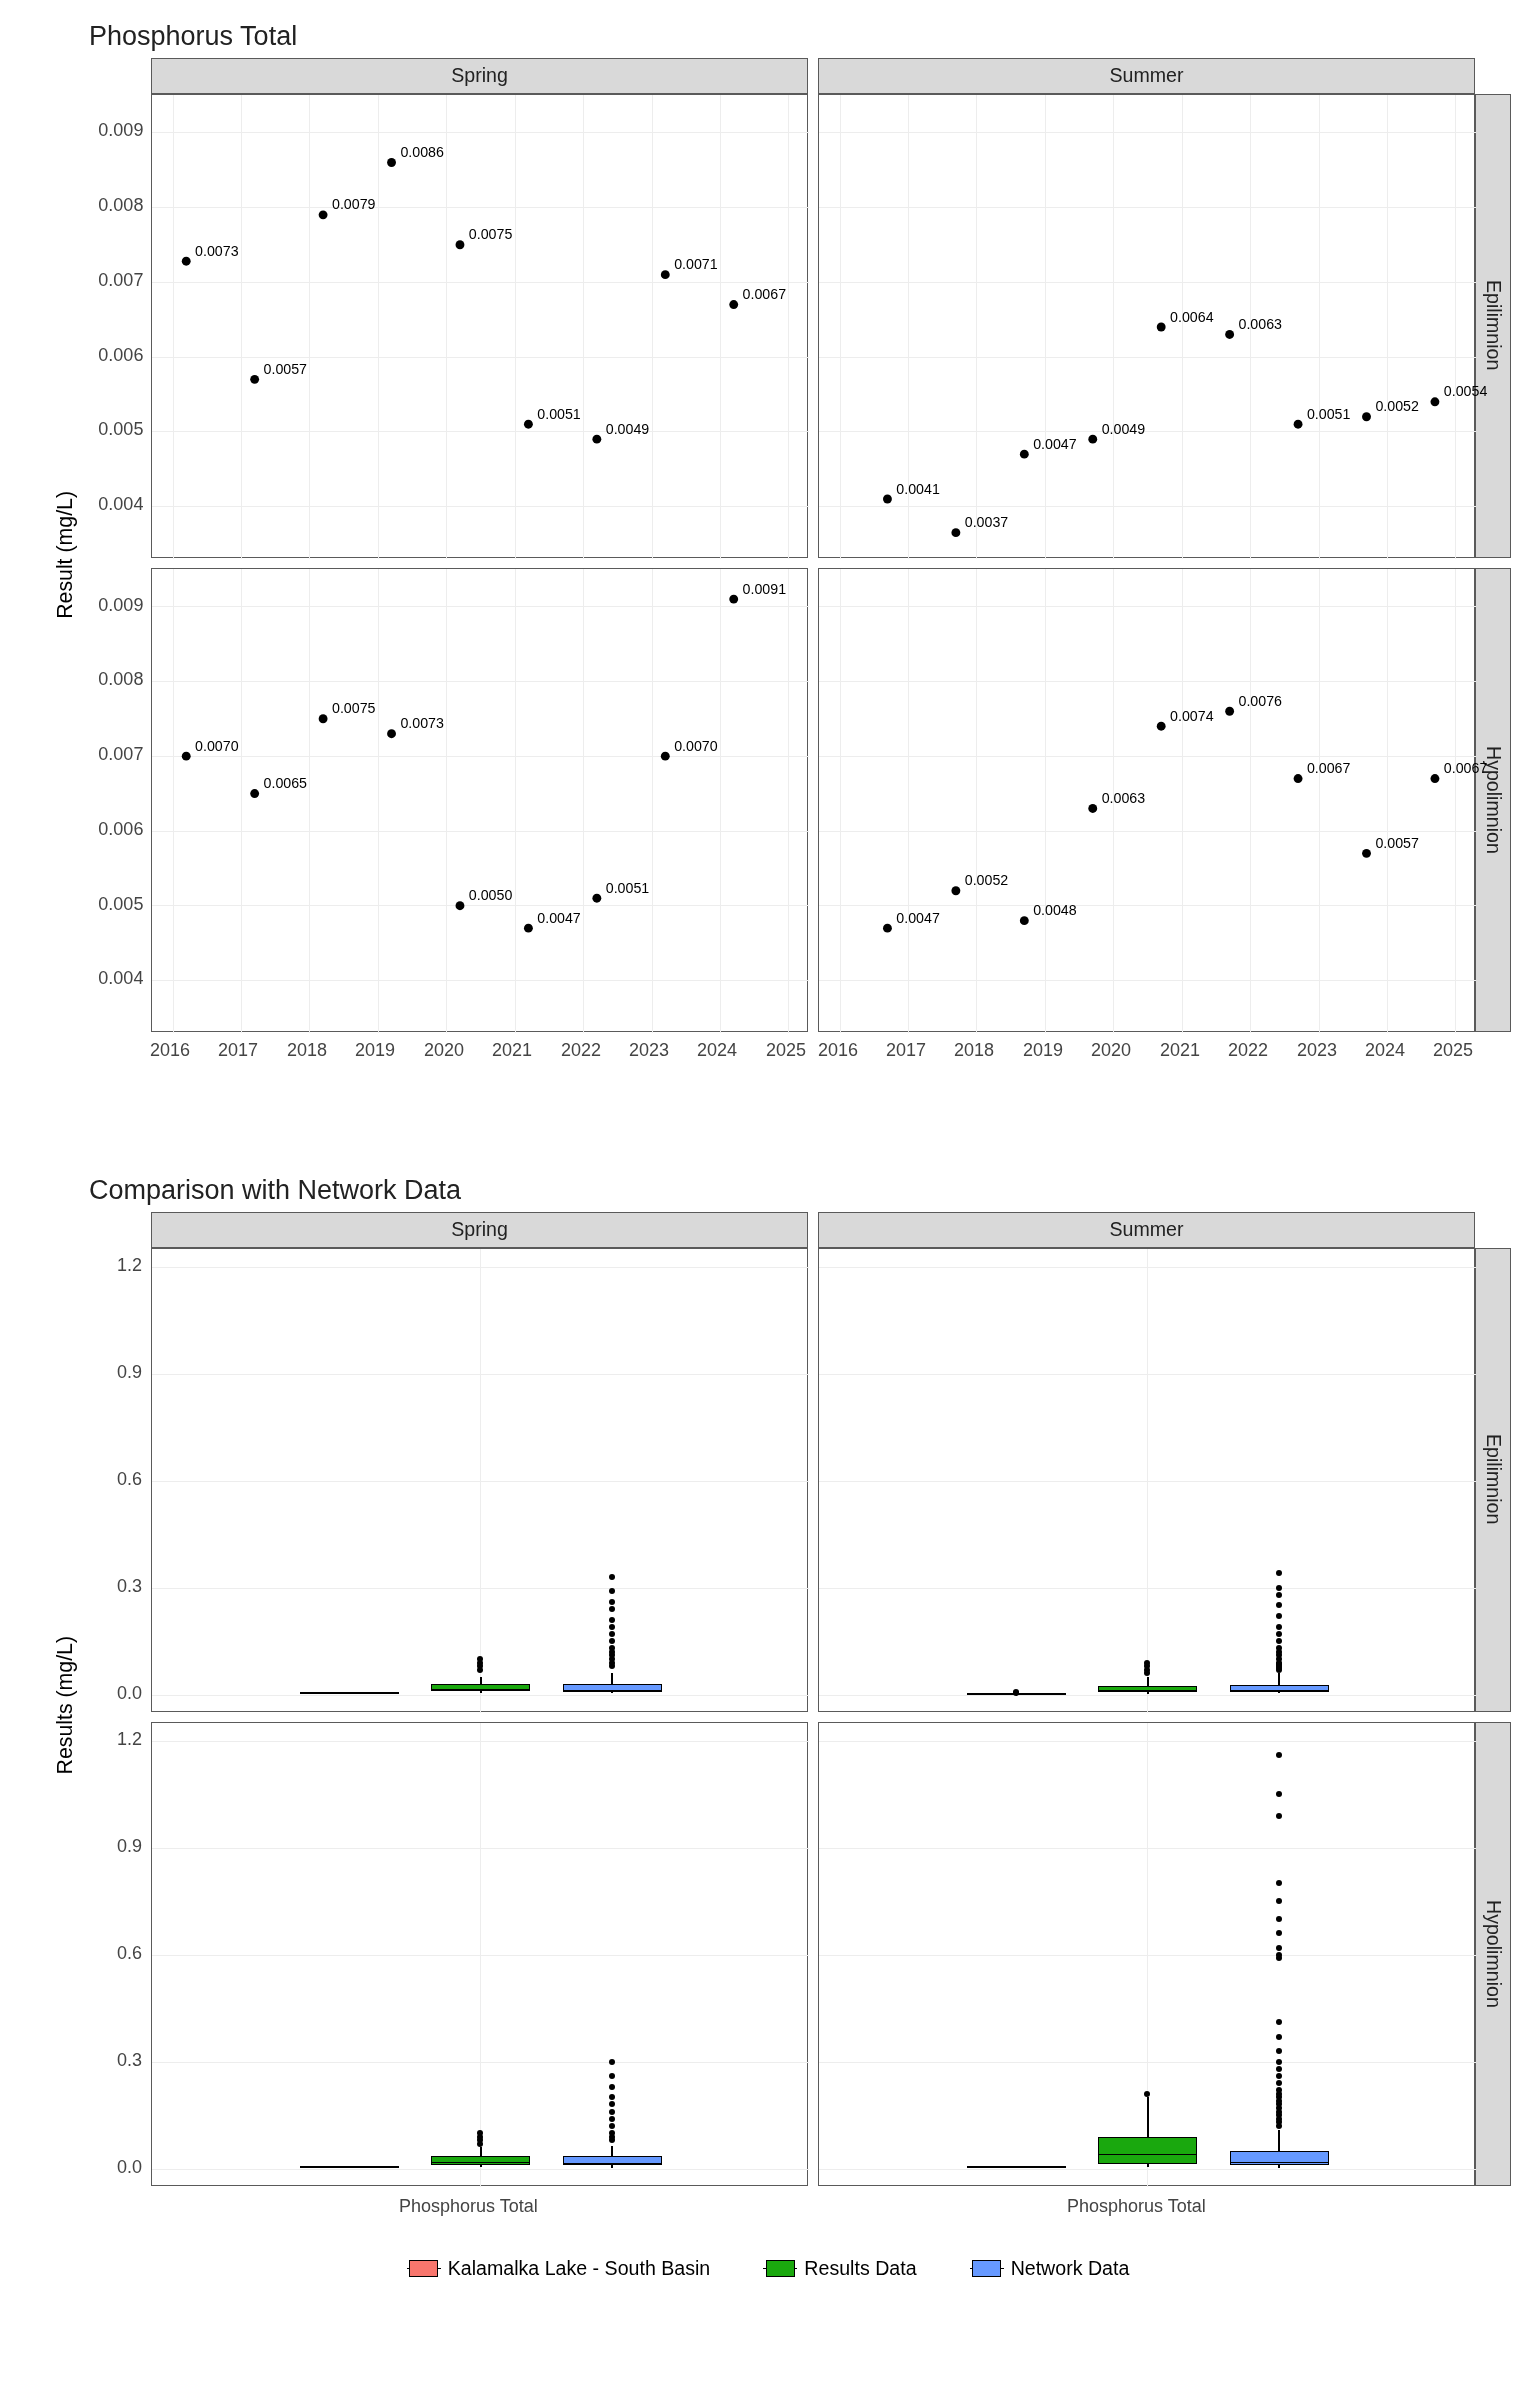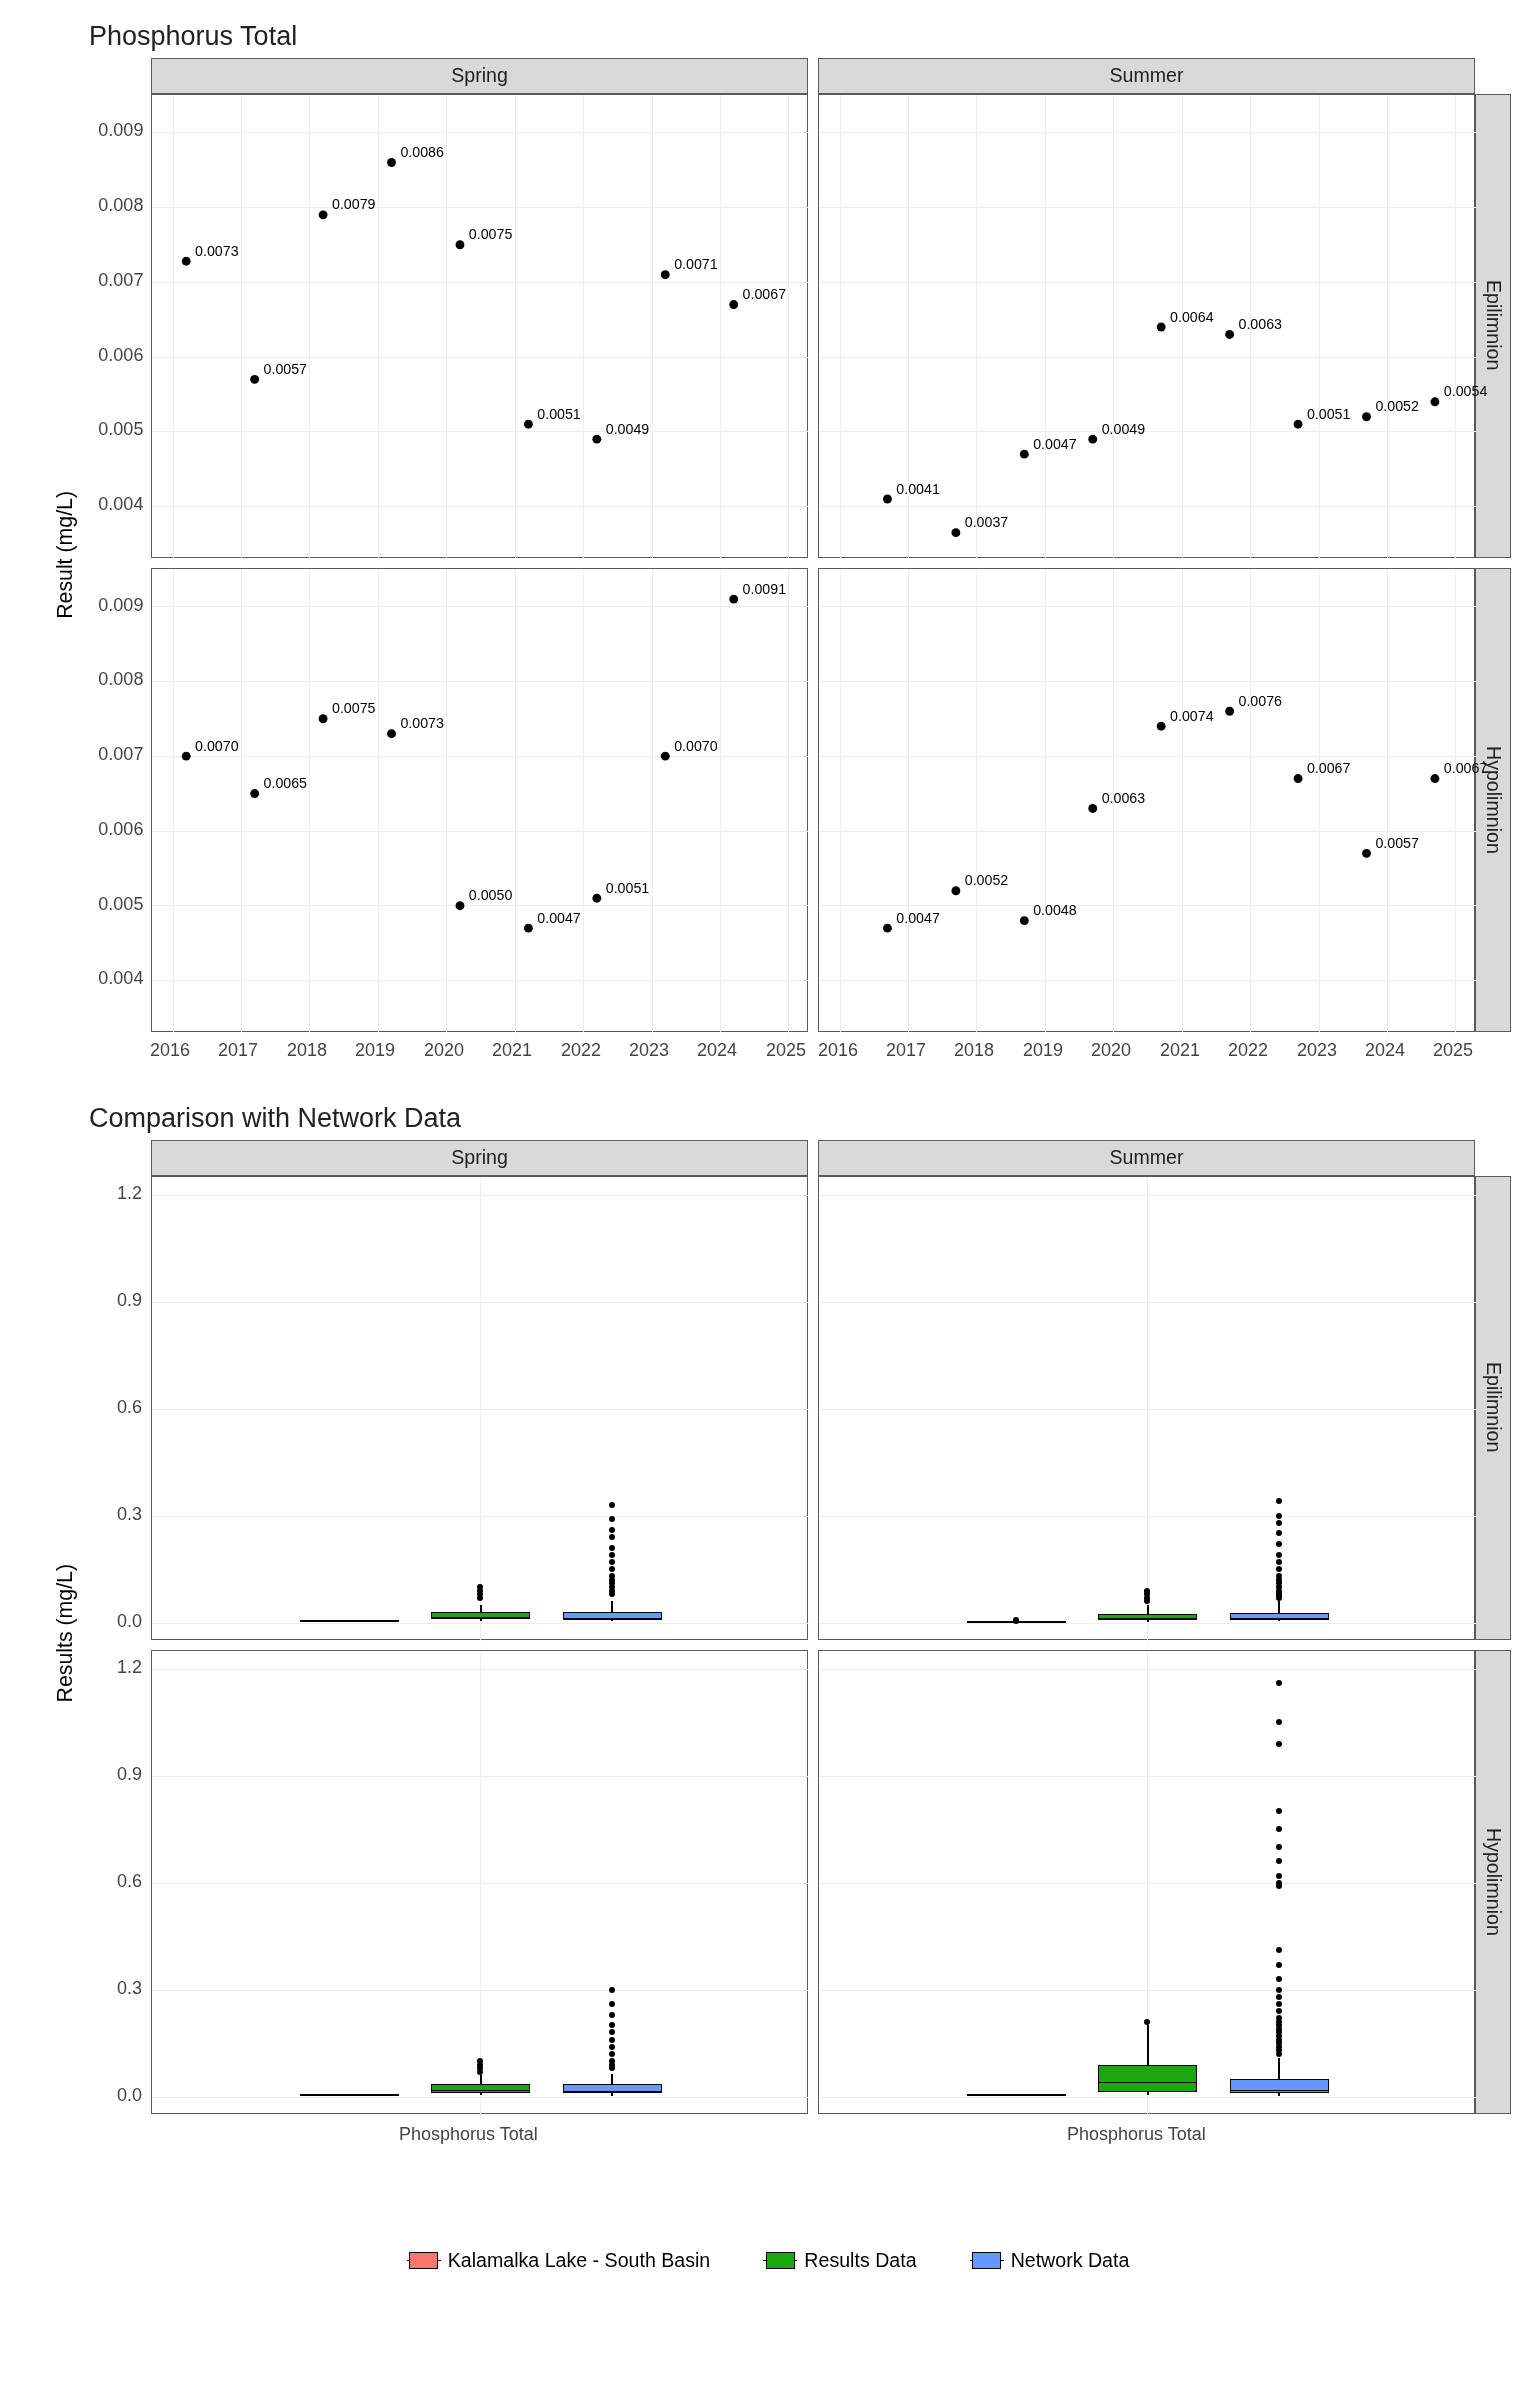--- a/index.html
+++ b/index.html
@@ -77,20 +77,21 @@
   }
   .point-label {
     font-size:16px;
     fill:#000;
   }
   .legend {
     position:absolute;
     display:flex;
     gap:53px;
     font-size:19.6px;
+    margin-top:8px;
   }
   .legend-item {
     display:flex; align-items:center; gap:7.1px;
   }
   .legend-key {
     width:34px; height:19.6px; position:relative;
     display:flex; align-items:center; justify-content:center;
   }
   .legend-key .box {
     position:absolute; width:27px; height:14.2px; border:1.3px solid #000;
@@ -301,21 +302,21 @@
         <div class="axis-text" style="left: 970px; top: 982px;">2019</div>
         <div class="axis-text" style="left: 1038px; top: 982px;">2020</div>
         <div class="axis-text" style="left: 1107px; top: 982px;">2021</div>
         <div class="axis-text" style="left: 1175px; top: 982px;">2022</div>
         <div class="axis-text" style="left: 1244px; top: 982px;">2023</div>
         <div class="axis-text" style="left: 1312px; top: 982px;">2024</div>
         <div class="axis-text" style="left: 1380px; top: 982px;">2025</div>
       </div>
   </div>
 
-  <div class="chart-block" id="box-block" style="top:1100px; width:1458px;">
+  <div class="chart-block" id="box-block" style="top:1172px; width:1458px;">
     <div class="chart-title">Comparison with Network Data</div>
     <div class="facet-grid" id="box-grid" style="width:1458px; height:1022px;">
         <div class="axis-title-y" style="left: 0px; top: 424px;">Results (mg/L)</div>
         <div class="strip" style="left: 98px; top: 0px; width: 657px; height: 36px;">Spring</div>
         <div class="strip" style="left: 765px; top: 0px; width: 657px; height: 36px;">Summer</div>
         <div class="strip vert" style="left: 1422px; top: 36px; width: 36px; height: 464px;">
           <span>Epilimnion</span>
         </div>
         <div class="strip vert" style="left: 1422px; top: 510px; width: 36px; height: 464px;">
           <span>Hypolimnion</span>

